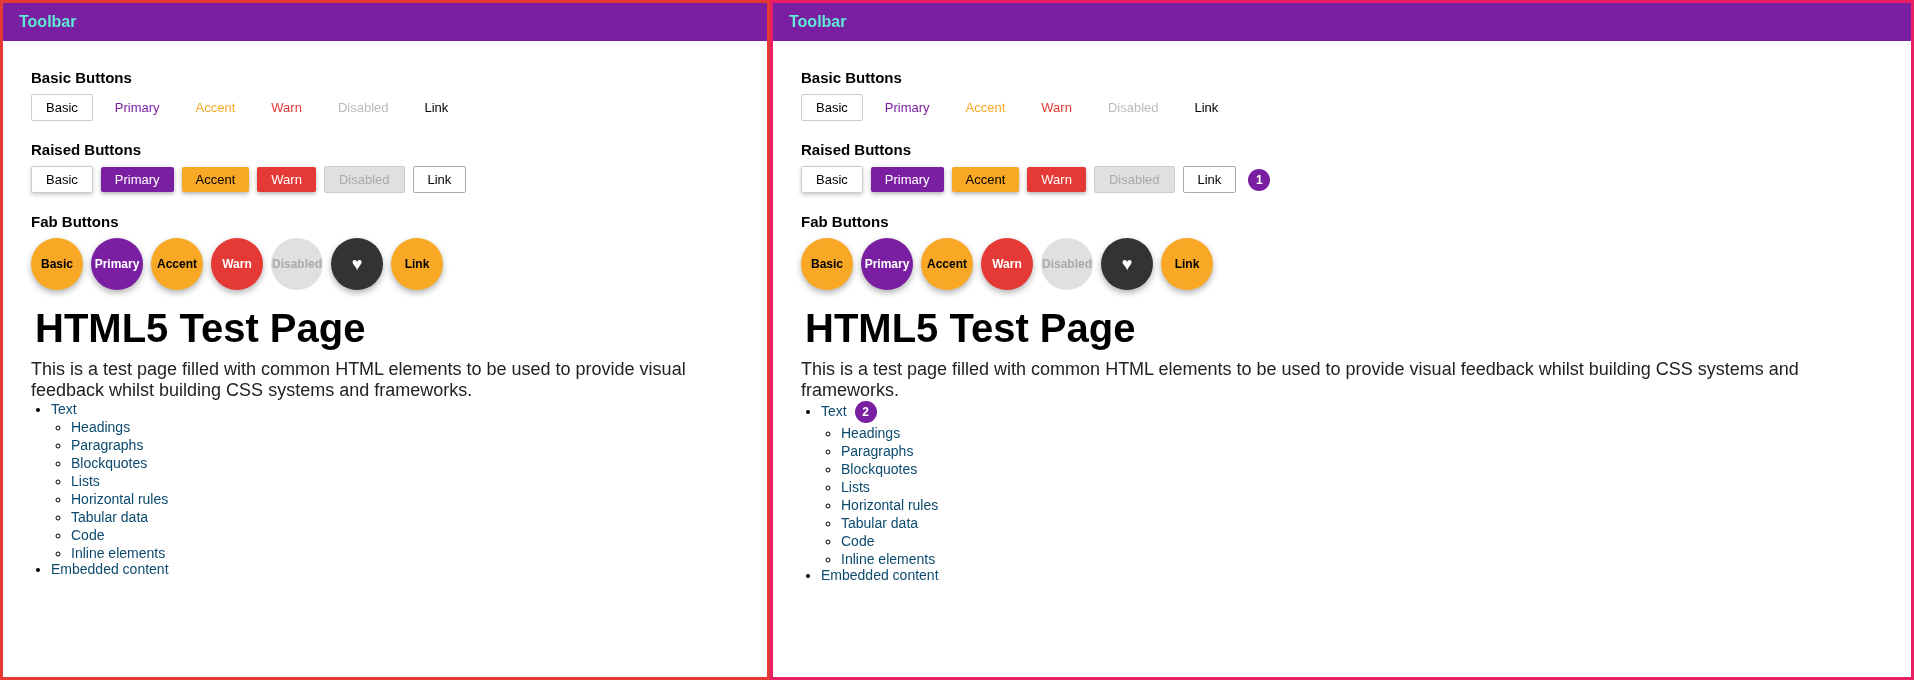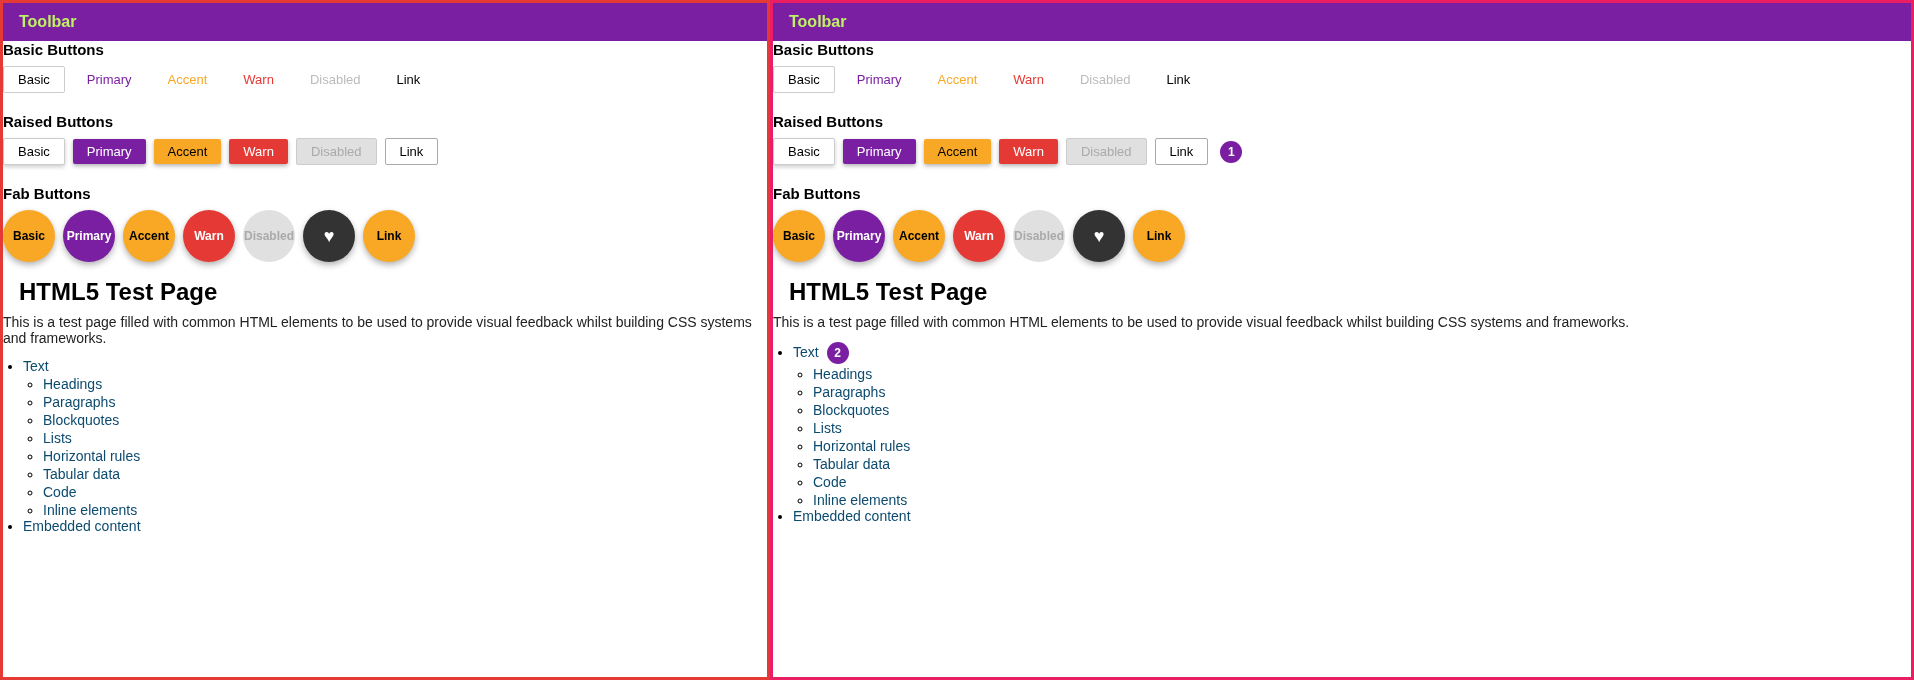--- a/index.html
+++ b/index.html
@@ -26,28 +26,28 @@
     .panel-right {
       flex: 1;
       border: 3px solid #e91e63;
       display: flex;
       flex-direction: column;
       flex-shrink: 0;
     }
 
     .toolbar {
       background: #7b1fa2;
-      color: #bef264;
+      color: #5eead4;
       font-size: 16px;
       font-weight: bold;
       padding: 10px 16px;
     }
 
     .content {
-      padding: 0;
+      padding: 28px;
       overflow-y: auto;
       flex: 1;
     }
 
     .section-title {
       font-weight: bold;
       font-size: 15px;
       margin-bottom: 8px;
       margin-top: 20px;
     }
@@ -114,29 +114,28 @@
     .fab-basic { background: #f9a825; color: #000; }
     .fab-primary { background: #7b1fa2; color: #fff; }
     .fab-accent { background: #f9a825; color: #000; }
     .fab-warn { background: #e53935; color: #fff; }
     .fab-disabled { background: #e0e0e0; color: #aaa; box-shadow: none; }
     .fab-heart { background: #333; color: #fff; font-size: 18px; }
     .fab-link { background: #f9a825; color: #000; }
 
     
     .page-heading {
-      font-size: 24px;
-      font-weight: bold;
-      margin: 8px 16px;
+      font-size: 40px;
+      font-weight: bold;
+      margin: 8px 4px;
     }
 
     .page-desc {
-      font-size: 14px;
+      font-size: 18px;
       color: #222;
-      margin-bottom: 12px;
     }
 
     .toc-list {
       list-style: disc;
       padding-left: 20px;
       font-size: 14px;
     }
 
     .toc-list a {
       color: #0c4a6e;

